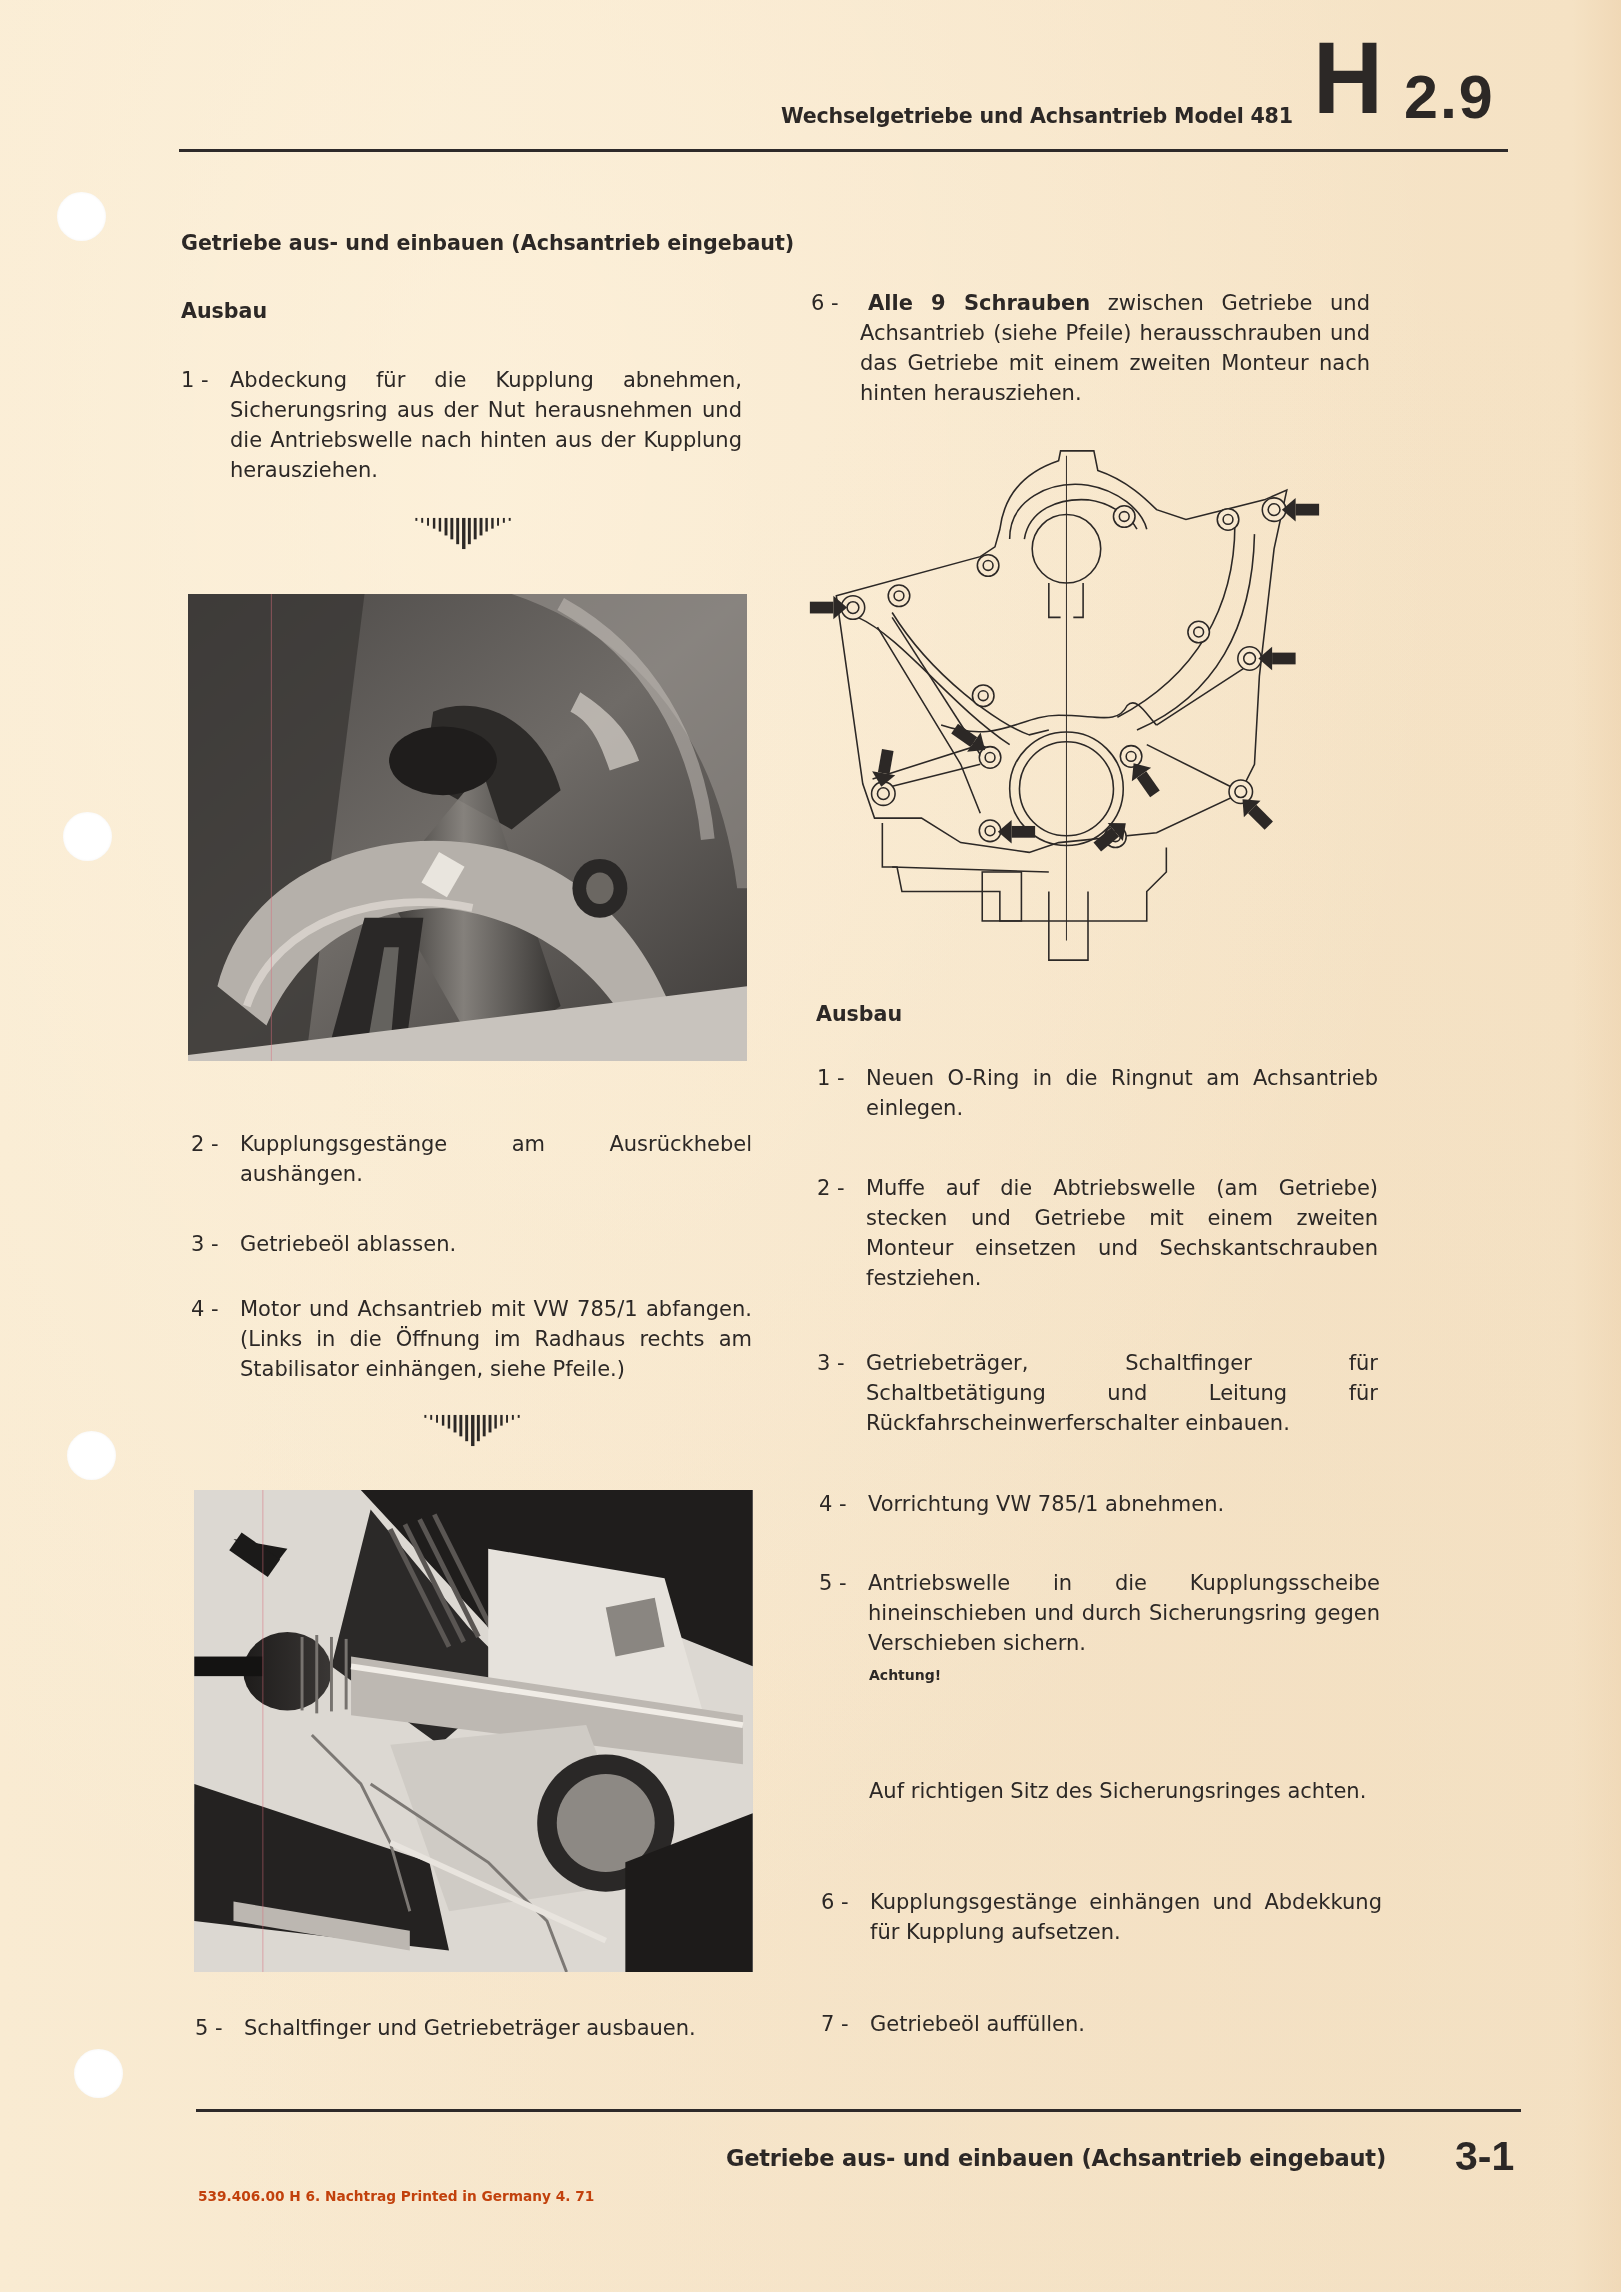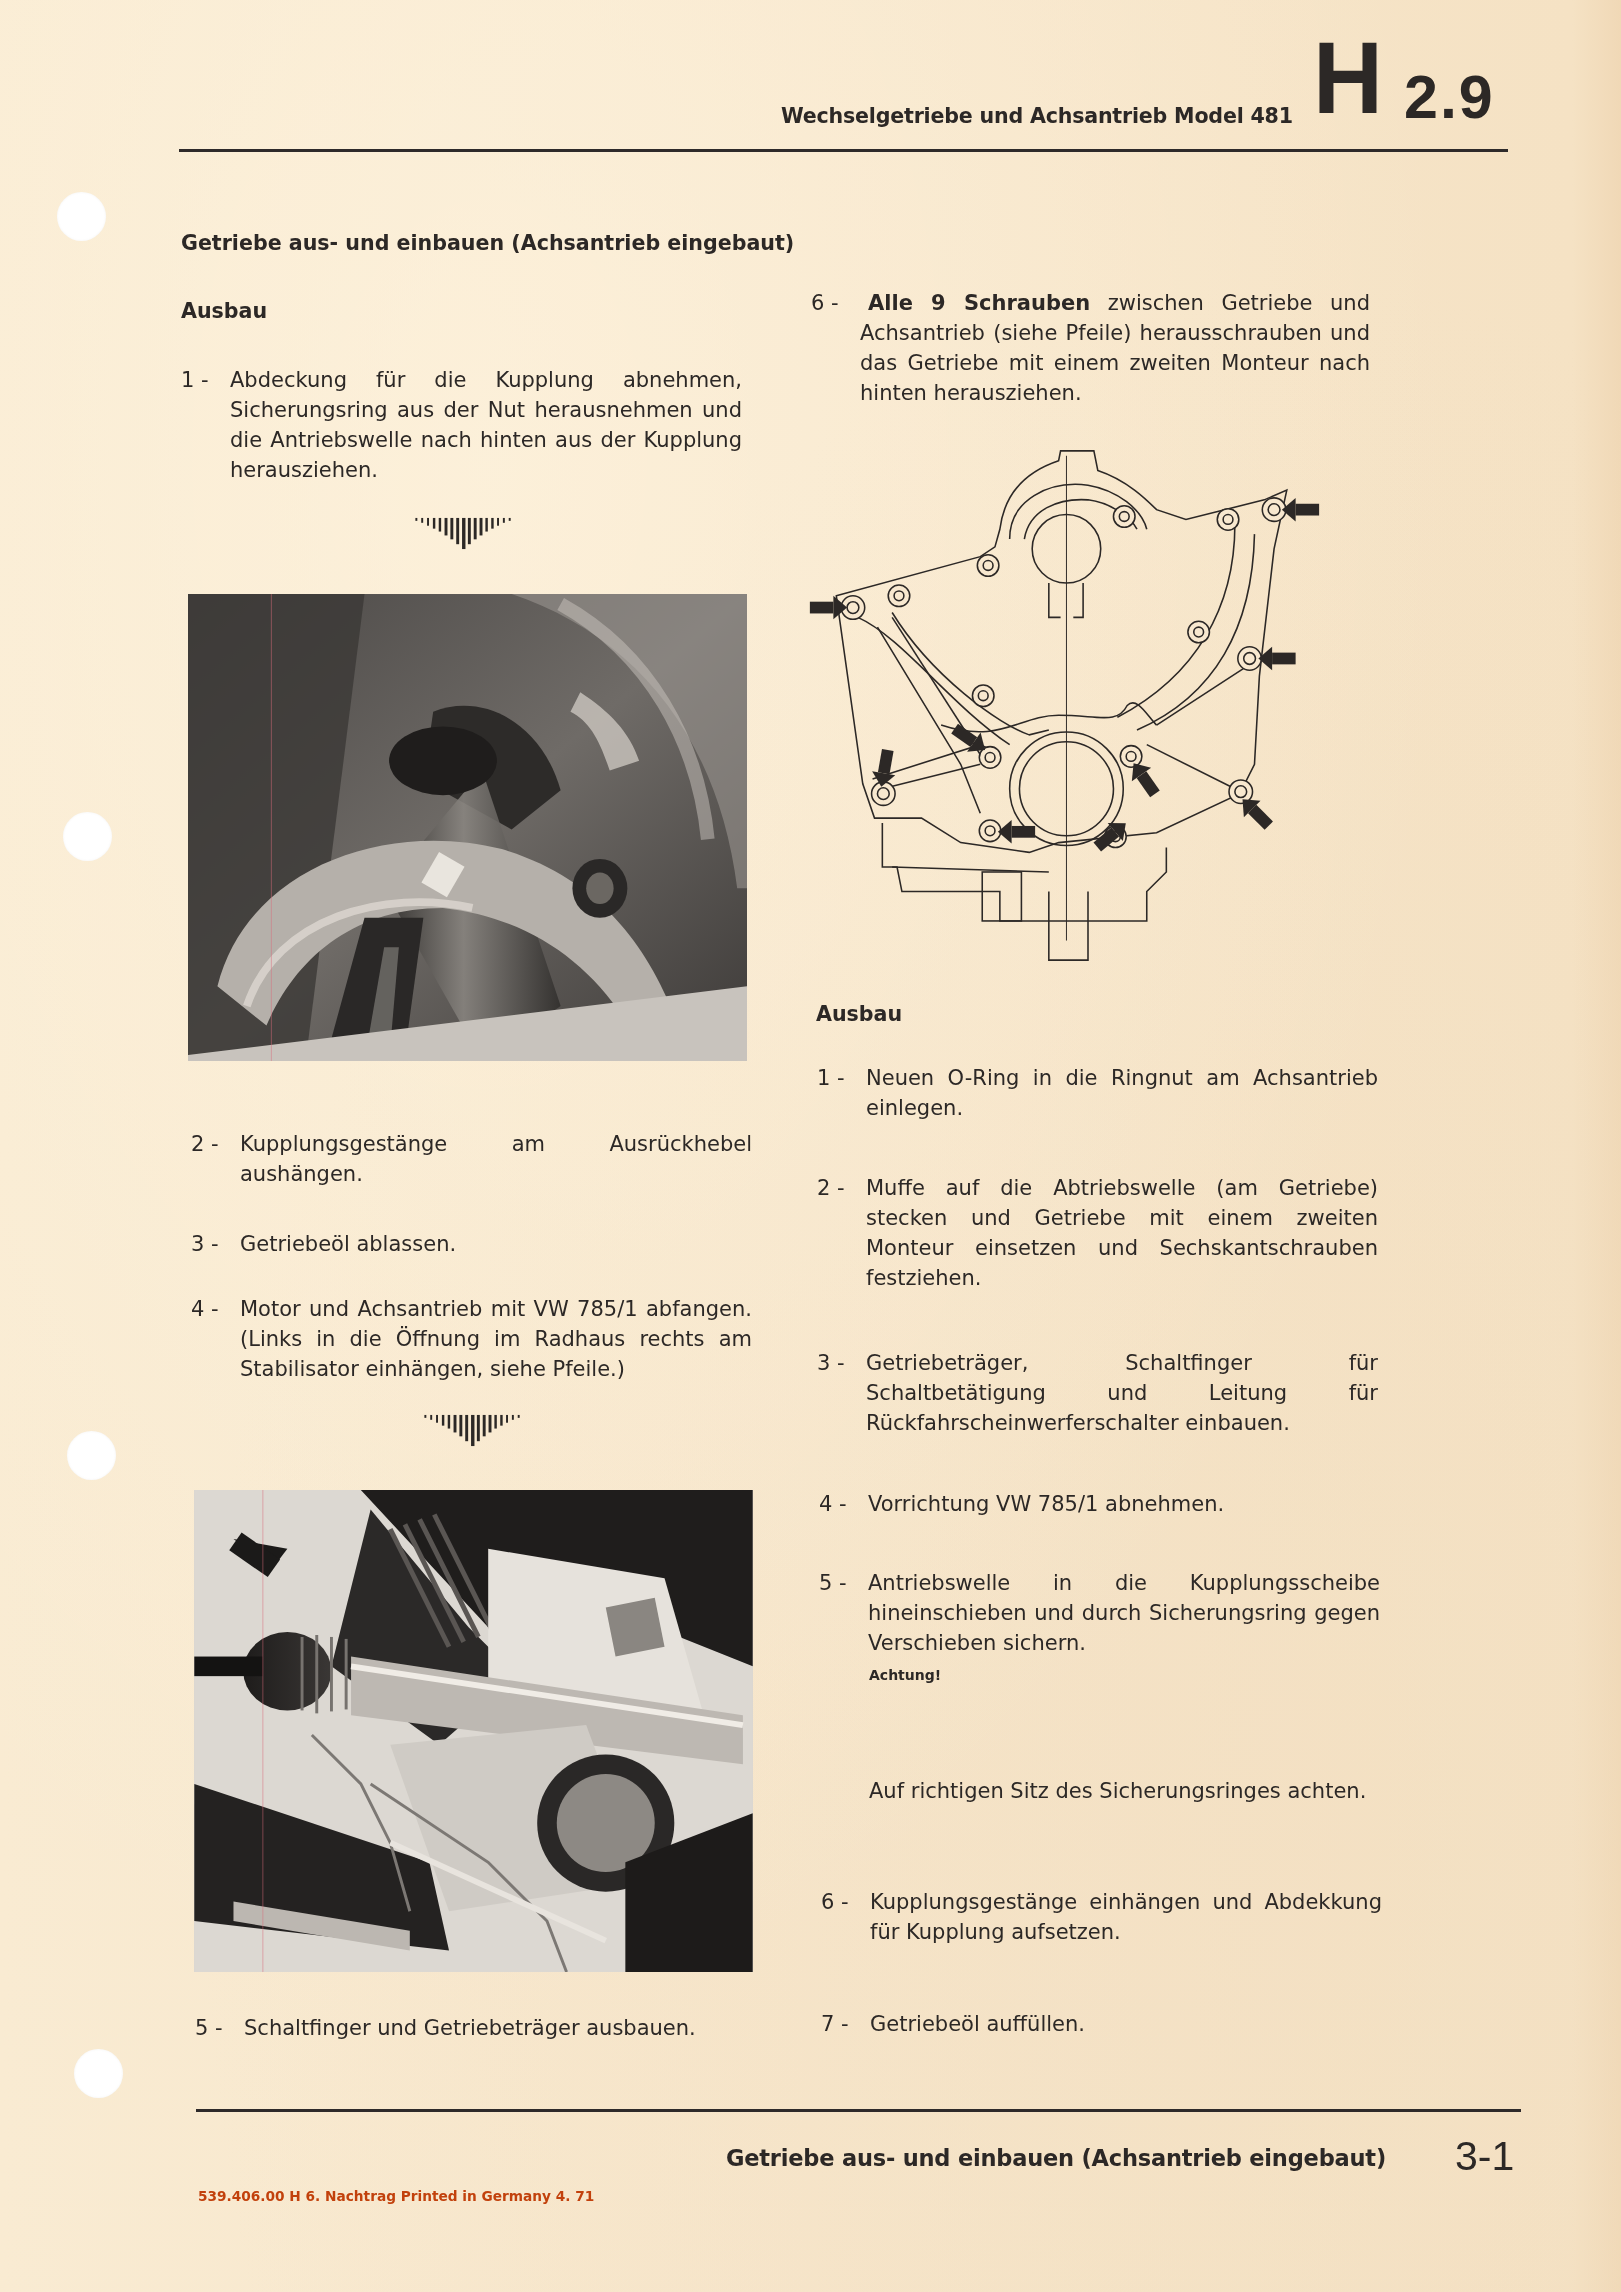--- a/index.html
+++ b/index.html
@@ -35,21 +35,21 @@
   .step .num { position: absolute; left: 0; top: 0; white-space: nowrap; }
   .step .txt { margin-left: 49px; text-align: justify; text-align-last: left; }
   .step .txt b { font-weight: bold; margin-left: 8px; }
 
   .down-arrow { position: absolute; width: 108px; height: 35px; }
 
   .photo { position: absolute; overflow: hidden; background: #6d6a66; }
   .diagram { position: absolute; }
 
   .footer-title { right: 235px; top: 2145px; font-size: 22.5px; font-weight: bold; white-space: nowrap; letter-spacing: -0.2px; }
-  .footer-page { left: 1455px; top: 2133px; font-size: 41px; font-weight: normal; font-family: "Liberation Sans", sans-serif; white-space: nowrap; }
+  .footer-page { left: 1455px; top: 2133px; font-size: 41px; font-weight: bold; font-family: "Liberation Sans", sans-serif; white-space: nowrap; }
   .footer-meta { left: 198px; top: 2188px; font-size: 13.7px; white-space: nowrap; font-weight: bold; color: #c2410c; }
 </style>
 </head>
 <body>
 
 <div class="page-bg"></div>
 
 <div class="punch-hole" style="left:57px;top:192px"></div>
 <div class="punch-hole" style="left:63px;top:812px"></div>
 <div class="punch-hole" style="left:67px;top:1431px"></div>

